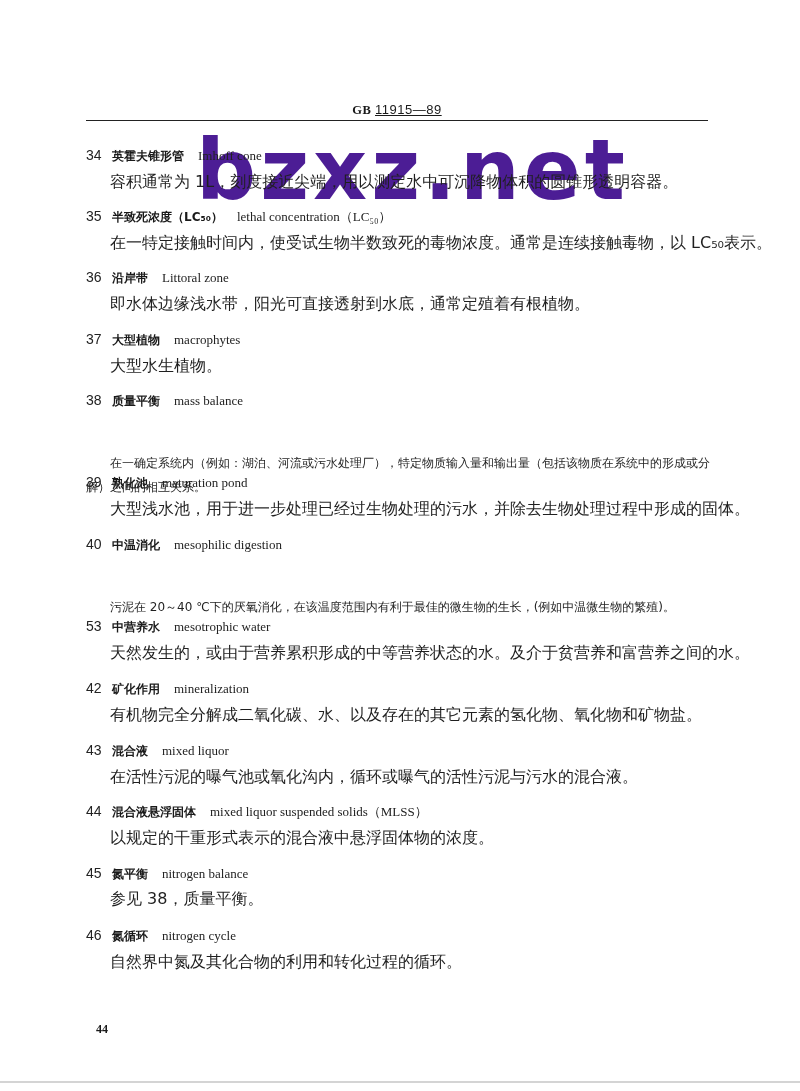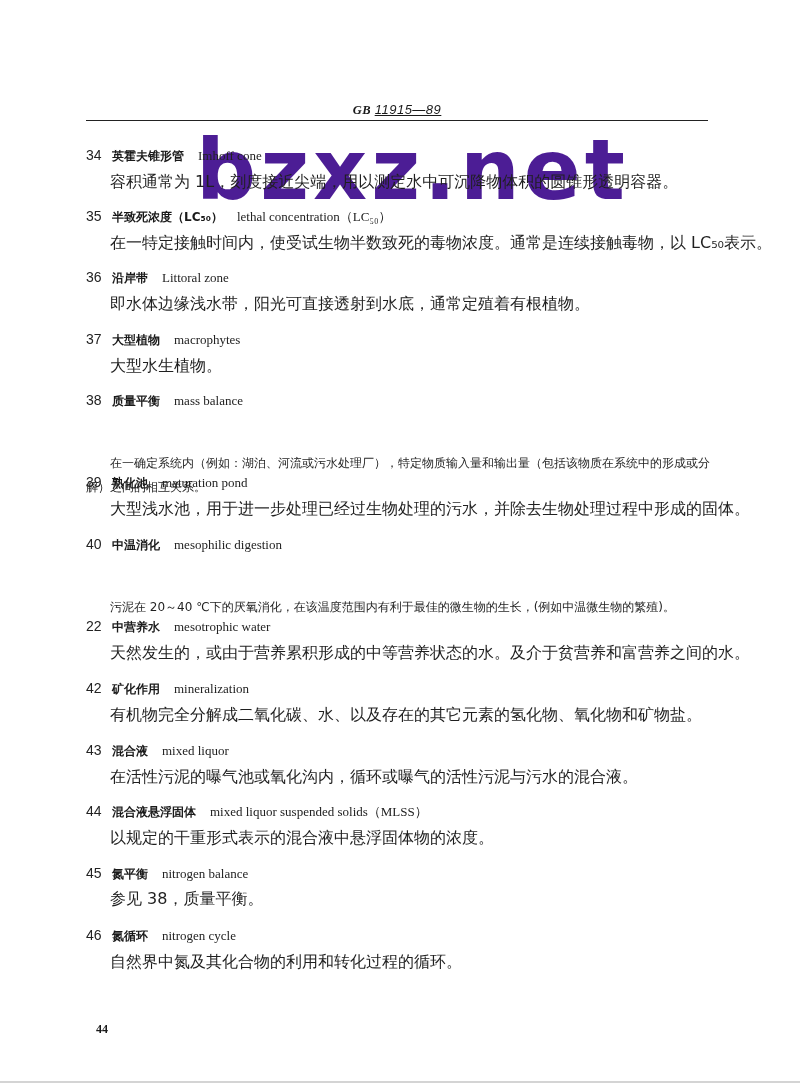--- a/index.html
+++ b/index.html
@@ -45,21 +45,20 @@
     .header-title {
       position: absolute;
       left: 0;
       right: 0;
       top: 2px;
       text-align: center;
       font-family: "Liberation Serif", serif;
       font-size: 12.5px;
       font-weight: bold;
       letter-spacing: 0.5px;
-      font-style: italic;
     }
     .header-title .num {
       font-weight: normal;
       text-decoration: underline;
       font-family: "Liberation Sans", sans-serif;
       font-size: 13px;
     }
     .content {
       position: absolute;
       left: 0; top: 0;
@@ -175,21 +174,21 @@
       <span class="term-num">39</span><span class="term-zh">熟化池</span><span class="term-en">maturation pond</span>
     </div>
     <div class="def" style="top:497px">大型浅水池，用于进一步处理已经过生物处理的污水，并除去生物处理过程中形成的固体。</div>
 
     <div class="term" style="top:532px">
       <span class="term-num">40</span><span class="term-zh">中温消化</span><span class="term-en">mesophilic digestion</span>
     </div>
     <div class="def-wrap" style="top:559px">污泥在 20～40 ℃下的厌氧消化，在该温度范围内有利于最佳的微生物的生长，(例如中温微生物的繁殖)。</div>
 
     <div class="term" style="top:614px">
-      <span class="term-num">22</span><span class="term-zh">中营养水</span><span class="term-en">mesotrophic water</span>
+      <span class="term-num">53</span><span class="term-zh">中营养水</span><span class="term-en">mesotrophic water</span>
     </div>
     <div class="def" style="top:641px">天然发生的，或由于营养累积形成的中等营养状态的水。及介于贫营养和富营养之间的水。</div>
 
     <div class="term" style="top:676px">
       <span class="term-num">42</span><span class="term-zh">矿化作用</span><span class="term-en">mineralization</span>
     </div>
     <div class="def" style="top:703px">有机物完全分解成二氧化碳、水、以及存在的其它元素的氢化物、氧化物和矿物盐。</div>
 
     <div class="term" style="top:738px">
       <span class="term-num">43</span><span class="term-zh">混合液</span><span class="term-en">mixed liquor</span>

